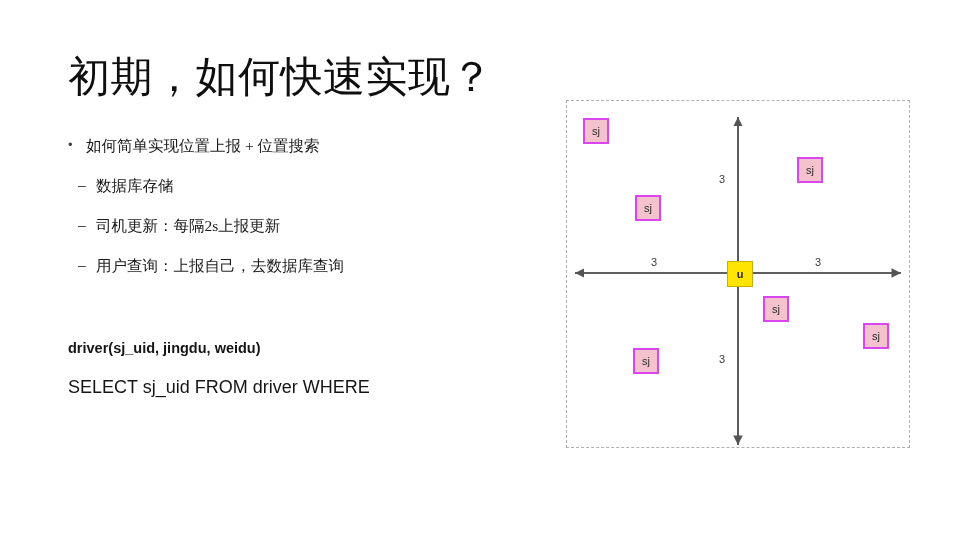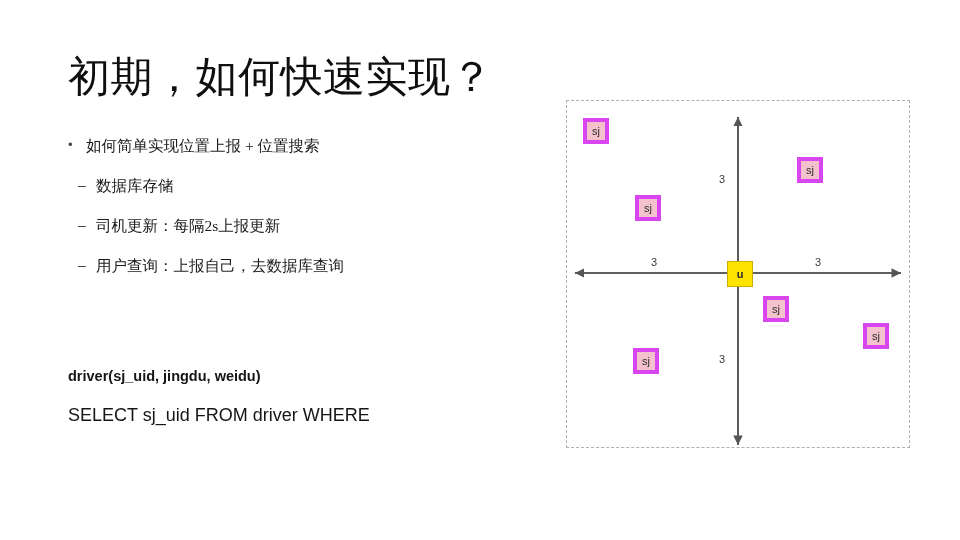--- a/index.html
+++ b/index.html
@@ -67,21 +67,21 @@
   }
   .bullet-text {
     flex: 1;
     font-family: Liberation Serif, serif;
   }
 
   
   .code-block {
     position: absolute;
     left: 68px;
-    top: 368px;
+    top: 340px;
     width: 470px;
     font-size: 14px;
     color: #151515;
   }
   .code-sig {
     font-weight: bold;
     font-size: 14.5px;
     margin-bottom: 18px;
   }
   .code-sql {
@@ -114,21 +114,21 @@
     height: 26px;
     box-sizing: border-box;
     display: flex;
     align-items: center;
     justify-content: center;
     font-size: 11px;
     line-height: 1;
   }
   .node.sj {
     background: #f4c2cc;
-    border: 4px solid #d946ef;
+    border: 2px solid #d946ef;
     color: #2b2b2b;
   }
   .node.u {
     background: #ffe400;
     border: 1px solid #c9ae00;
     color: #2b2b2b;
     font-weight: bold;
   }
   .axis-label {
     position: absolute;

